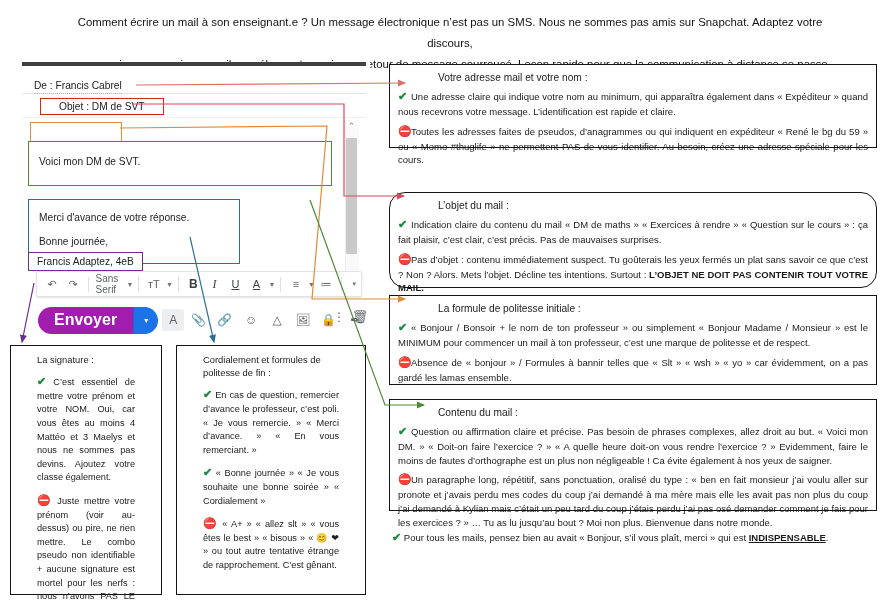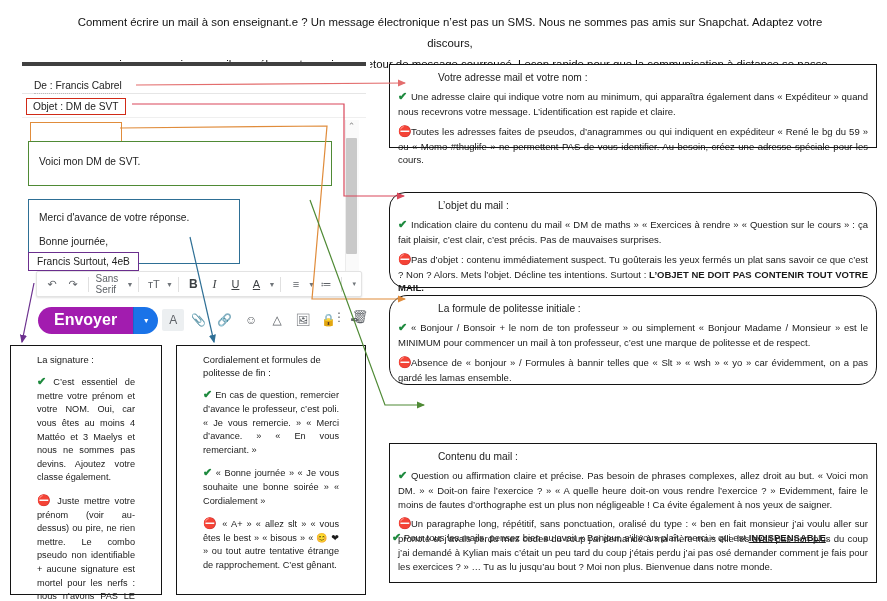--- a/index.html
+++ b/index.html
@@ -22,21 +22,21 @@
   
   #compose{
     position:absolute;left:22px;top:62px;width:348px;height:233px;
     background:#fff;
   }
   #compose .titlebar{height:4px;background:#404040;width:344px;}
   .dotted-under{border-bottom:1px dotted #bdbdbd;width:240px;padding-bottom:2px;}
 
   .boxed{position:absolute;font-size:10.2px;color:#222;background:#fff;}
   #box-from{left:30px;top:79px;padding:1px 4px;}
-  #box-subject{left:26px;top:98px;padding:2px 6px;border:1.4px solid #d02a17;}
+  #box-subject{left:40px;top:98px;padding:2px 18px;border:1.4px solid #d02a17;}
   #box-greeting{left:30px;top:122px;padding:18px 5px;border:1.4px solid #e08c3b;}
   #box-body{left:28px;top:141px;width:282px;padding:8px 10px 10px 10px;border:1.4px solid #4f8a35;line-height:2.45;}
   #box-thanks{left:28px;top:199px;width:190px;padding:6px 10px 8px 10px;border:1.4px solid #2e6f95;line-height:2.4;}
   #box-signature{left:28px;top:252px;padding:3px 8px;border:1.4px solid #6b2f8e;}
 
   #compose-inner-line{position:absolute;left:22px;top:93px;width:344px;border-top:1px solid #e6e6e6;}
   #compose-inner-line2{position:absolute;left:22px;top:117px;width:344px;border-top:1px solid #efefef;}
 
   
   #scrollbar{position:absolute;left:345px;top:120px;width:13px;height:170px;background:#fafafa;border-left:1px solid #ececec;}
@@ -68,22 +68,22 @@
   }
   .act{width:22px;height:22px;margin-left:4px;display:flex;align-items:center;justify-content:center;color:#5f6368;font-size:12px;}
   #act-format{background:#eceff1;border-radius:2px;}
   #trash{position:absolute;left:352px;top:309px;color:#5f6368;font-size:13px;}
   #kebab{position:absolute;left:333px;top:310px;color:#5f6368;font-size:12px;letter-spacing:0;}
 
   
   .rbox{position:absolute;left:389px;width:488px;border:1.3px solid #141414;background:#fff;box-sizing:border-box;padding:6px 8px 7px 8px;}
   #rbox-1{top:64px;height:84px;}
   #rbox-2{top:192px;height:96px;border-radius:16px;}
-  #rbox-3{top:295px;height:90px;border-radius:18px;}
-  #rbox-4{top:399px;height:140px;margin-top:44px;}
+  #rbox-3{top:295px;height:90px;}
+  #rbox-4{top:399px;height:112px;}
 
   .rhead{font-size:10.2px;color:#222;margin:1px 0 6px 40px;}
   .ritem{display:block;font-size:9.5px;line-height:1.45;text-align:justify;color:#1a1a1a;margin-bottom:5px;}
   .ritem .gl{display:inline-block;width:13px;}
   .ok{color:#1e8a3e;font-weight:bold;font-size:11px;}
   .no{color:#cc2127;font-size:11px;}
   .b{font-weight:bold;}
   .u{text-decoration:underline;}
 
   #final-line{position:absolute;left:392px;top:531px;width:480px;font-size:9.5px;color:#1a1a1a;}
@@ -129,21 +129,21 @@
   <div class="boxed" id="box-body">
     <div>Voici mon DM de SVT.</div>
   </div>
 
   <div class="boxed" id="box-thanks">
     <div>Merci d'avance de votre réponse.</div>
     <div>Bonne journée,</div>
   </div>
 
   <div class="boxed" id="box-signature">
-    <span>Francis Surtout, 4eB</span>
+    <span>Francis Adaptez, 4eB</span>
   </div>
 
   <div id="scrollbar"></div>
   <div class="scroll-arrow" style="top:120px">⌃</div>
   <div id="scroll-thumb"></div>
   <div class="scroll-arrow" style="top:278px">⌄</div>
 
   <div id="fmt-toolbar">
     <span class="ti">↶</span>
     <span class="ti">↷</span>

